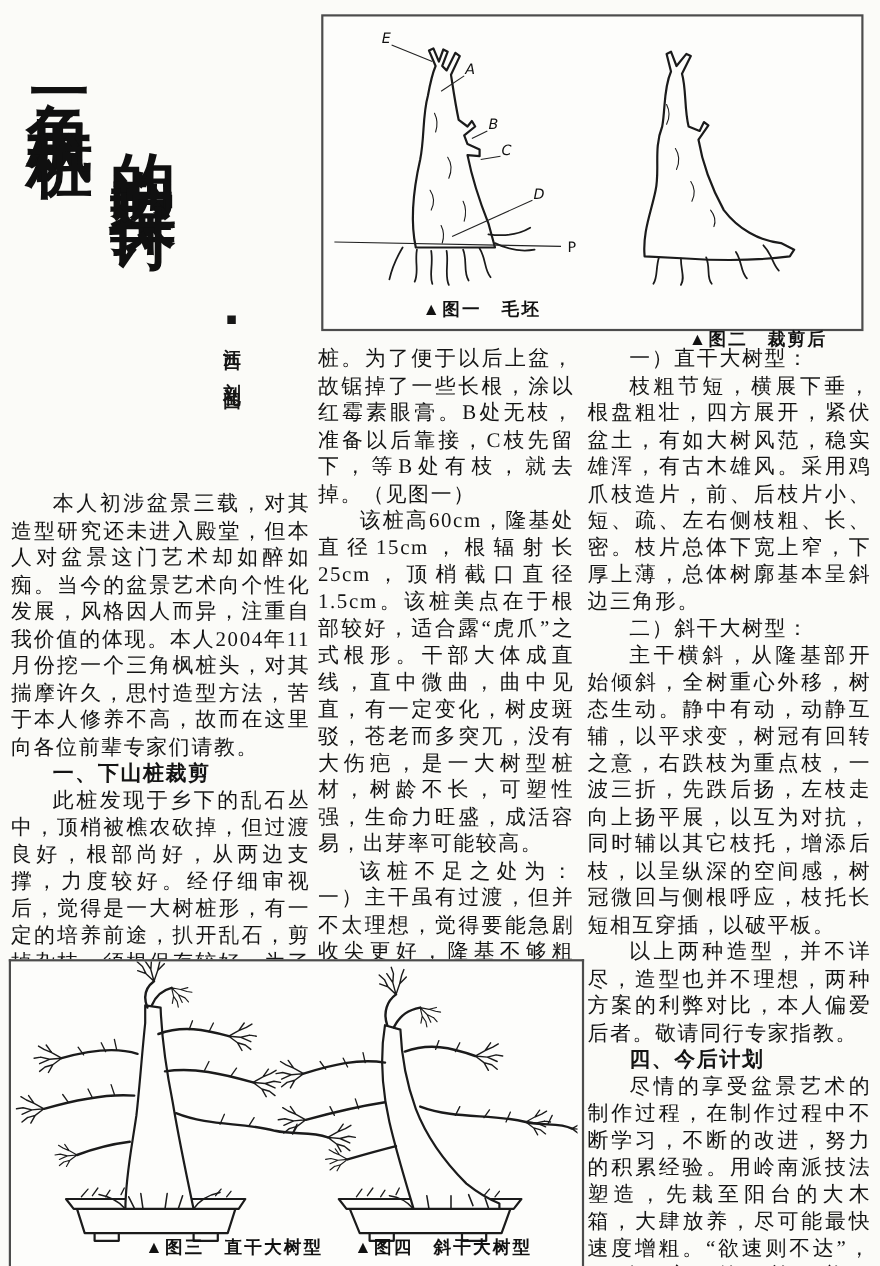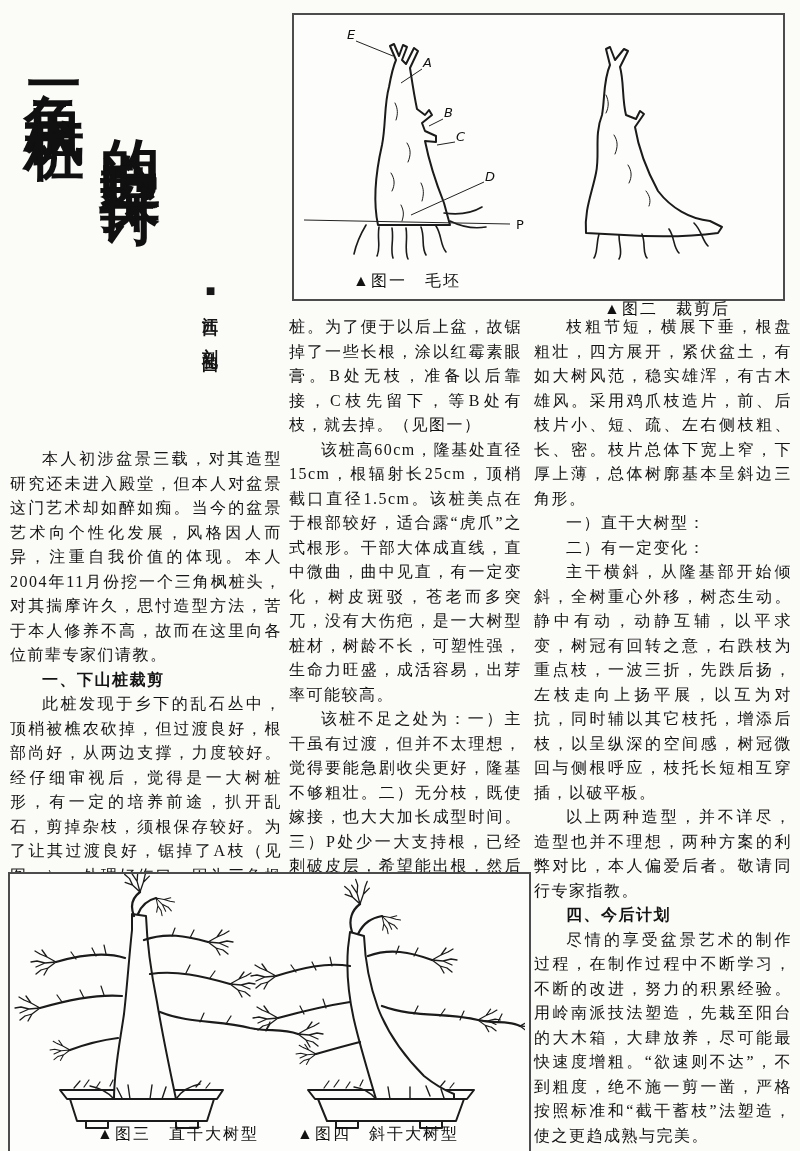--- a/index.html
+++ b/index.html
@@ -15,41 +15,41 @@
   }
   #title-main{left:24px;top:34px;}
   #title-sub{left:100px;top:90px;}
   .author{
     position:absolute;writing-mode:vertical-rl;text-orientation:upright;
     left:199px;top:282px;font-size:16px;font-weight:700;letter-spacing:5px;
     font-family:"Liberation Sans","DejaVu Sans",sans-serif;
   }
   
   .column{
-    position:absolute;text-align:justify;font-size:16px;line-height:24.5px;
+    position:absolute;text-align:justify;font-size:19px;line-height:24.5px;
     letter-spacing:1.5px;color:#141414;
   }
   #col1{left:10px;top:447px;width:272px;}
   #col2{left:289px;top:315px;width:233px;}
   #col3{left:534px;top:315px;width:258px;}
   .column p{margin:0;}
   .para-indent{text-indent:2em;}
   .heading{
     font-weight:700;text-indent:2em;
     font-family:"Liberation Sans","DejaVu Sans",sans-serif;
   }
   
   .figure-box{
     position:absolute;border:2px solid #4c4c4c;background:#fdfdfb;
   }
   #figbox-top{left:292px;top:13px;width:489px;height:284px;}
   #figbox-bottom{left:8px;top:872px;width:519px;height:279px;border-bottom:none;}
   .fig-caption{
-    position:absolute;font-size:16px;font-weight:400;letter-spacing:2px;
-    text-align:center;color:#111;
+    position:absolute;font-size:16px;font-weight:700;letter-spacing:2px;
+    text-align:right;color:#111;
     font-family:"Liberation Serif","DejaVu Serif",serif;
   }
   #cap-fig1{left:28px;top:256px;width:170px;}
   #cap-fig2{left:288px;top:256px;width:170px;margin-top:28px;}
   #cap-fig3{left:52px;top:250px;width:232px;}
   #cap-fig4{left:262px;top:250px;width:212px;}
   svg{display:block;}
   .ink{stroke:#1b1b1b;fill:none;stroke-linecap:round;stroke-linejoin:round;}
   .trunk{fill:#fdfdfb;stroke:#1b1b1b;stroke-width:2;stroke-linejoin:round;}
   .lbl{font-family:"DejaVu Sans",sans-serif;font-size:13px;font-style:italic;fill:#111;}
@@ -103,23 +103,23 @@
     <p class="heading">一、下山桩裁剪</p>
     <p class=" para-indent">此桩发现于乡下的乱石丛中，顶梢被樵农砍掉，但过渡良好，根部尚好，从两边支撑，力度较好。经仔细审视后，觉得是一大树桩形，有一定的培养前途，扒开乱石，剪掉杂枝，须根保存较好。为了让其过渡良好，锯掉了A枝（见图一），处理好伤口。因为三角枫树种长势迅速，准备运用岭南的“截枝蓄干”技法来塑造该</p>
   </div>
 <div id="col2" class="column">
     <p class="">桩。为了便于以后上盆，故锯掉了一些长根，涂以红霉素眼膏。B处无枝，准备以后靠接，C枝先留下，等B处有枝，就去掉。（见图一）</p>
     <p class=" para-indent">该桩高60cm，隆基处直径15cm，根辐射长25cm，顶梢截口直径1.5cm。该桩美点在于根部较好，适合露“虎爪”之式根形。干部大体成直线，直中微曲，曲中见直，有一定变化，树皮斑驳，苍老而多突兀，没有大伤疤，是一大树型桩材，树龄不长，可塑性强，生命力旺盛，成活容易，出芽率可能较高。</p>
     <p class=" para-indent">该桩不足之处为：一）主干虽有过渡，但并不太理想，觉得要能急剧收尖更好，隆基不够粗壮。二）无分枝，既使嫁接，也大大加长成型时间。三）P处少一大支持根，已经刺破皮层，希望能出根，然后经过骄阳炼根加粗，万一不成功，便通过靠接一支持根。四）动势美并不太强。</p>
     <p class="heading">三、造型构思</p>
   </div>
 <div id="col3" class="column">
+    <p class=" para-indent">一）直干大树型：</p>
     <p class=" para-indent">枝粗节短，横展下垂，根盘粗壮，四方展开，紧伏盆土，有如大树风范，稳实雄浑，有古木雄风。采用鸡爪枝造片，前、后枝片小、短、疏、左右侧枝粗、长、密。枝片总体下宽上窄，下厚上薄，总体树廓基本呈斜边三角形。</p>
-    <p class=" para-indent">一）直干大树型：</p>
-    <p class=" para-indent">二）有一定变化：</p>
+    <p class=" para-indent">二）斜干大树型：</p>
     <p class=" para-indent">主干横斜，从隆基部开始倾斜，全树重心外移，树态生动。静中有动，动静互辅，以平求变，树冠有回转之意，右跌枝为重点枝，一波三折，先跌后扬，左枝走向上扬平展，以互为对抗，同时辅以其它枝托，增添后枝，以呈纵深的空间感，树冠微回与侧根呼应，枝托长短相互穿插，以破平板。</p>
     <p class=" para-indent">以上两种造型，并不详尽，造型也并不理想，两种方案的利弊对比，本人偏爱后者。敬请同行专家指教。</p>
     <p class="heading">四、今后计划</p>
     <p class=" para-indent">尽情的享受盆景艺术的制作过程，在制作过程中不断学习，不断的改进，努力的积累经验。用岭南派技法塑造，先栽至阳台的大木箱，大肆放养，尽可能最快速度增粗。“欲速则不达”，不到粗度，绝不施一剪一凿，严格按照标准和“截干蓄枝”法塑造，使之更趋成熟与完美。</p>
   </div>
 
 <div id="figbox-bottom" class="figure-box">
   <svg width="515" height="279" viewBox="0 0 515 279">
     <defs>
       <g id="twigl" class="ink" stroke-width="1.3">

